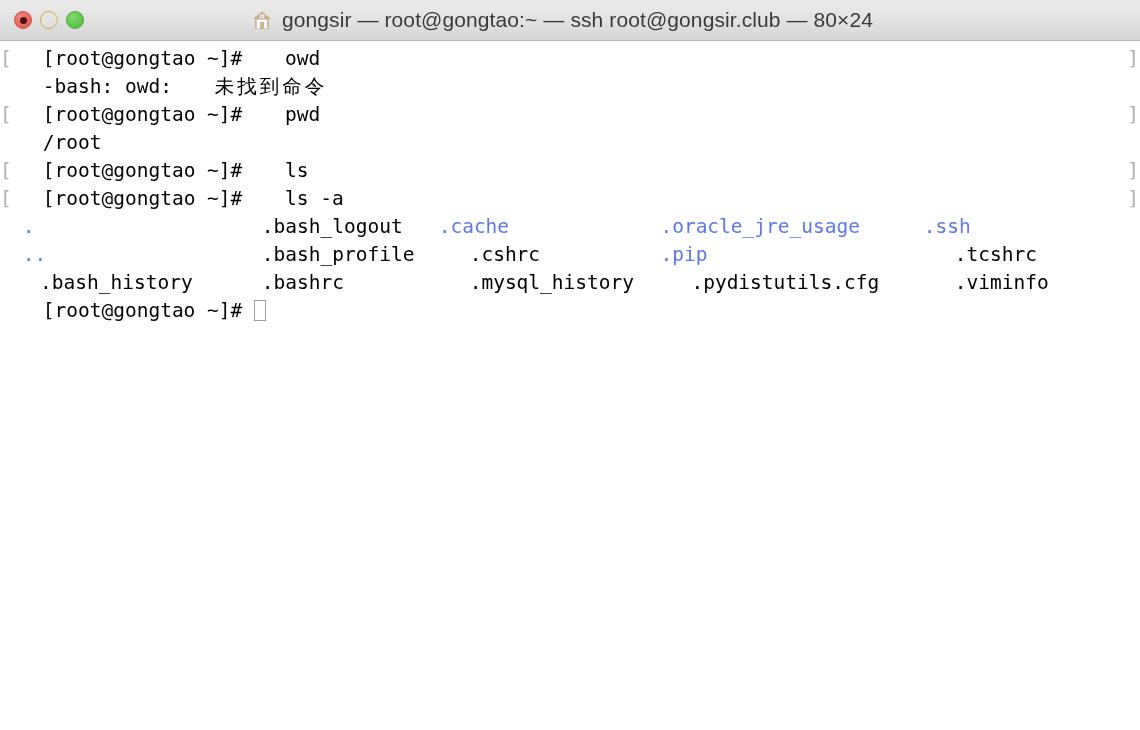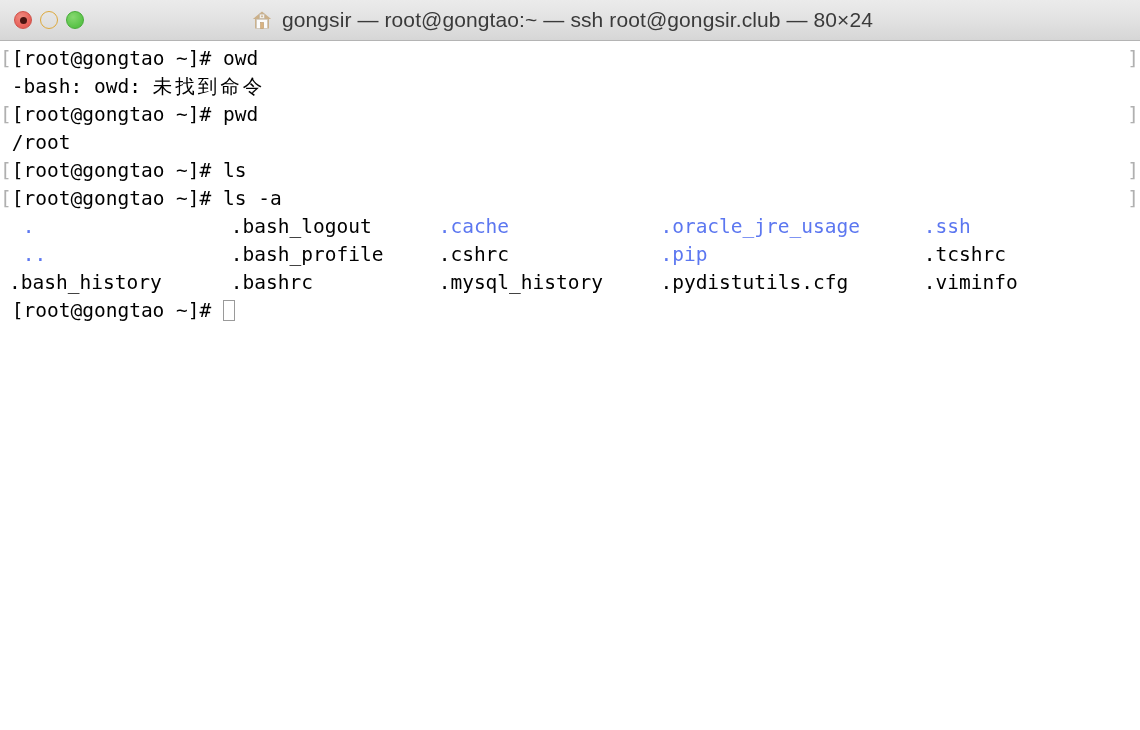--- a/index.html
+++ b/index.html
@@ -141,20 +141,21 @@
     right: 1px;
     top: 0;
     color: #b0b0b0;
   }
 
   .dir {
     color: #5c77f0;
   }
   .plain {
     color: #000000;
+    margin-left: 31px;
   }
 
   .cursor-box {
     display: inline-block;
     width: 12px;
     height: 21px;
     border: 1.6px solid #9a9a9a;
     box-sizing: border-box;
     vertical-align: -4px;
   }

